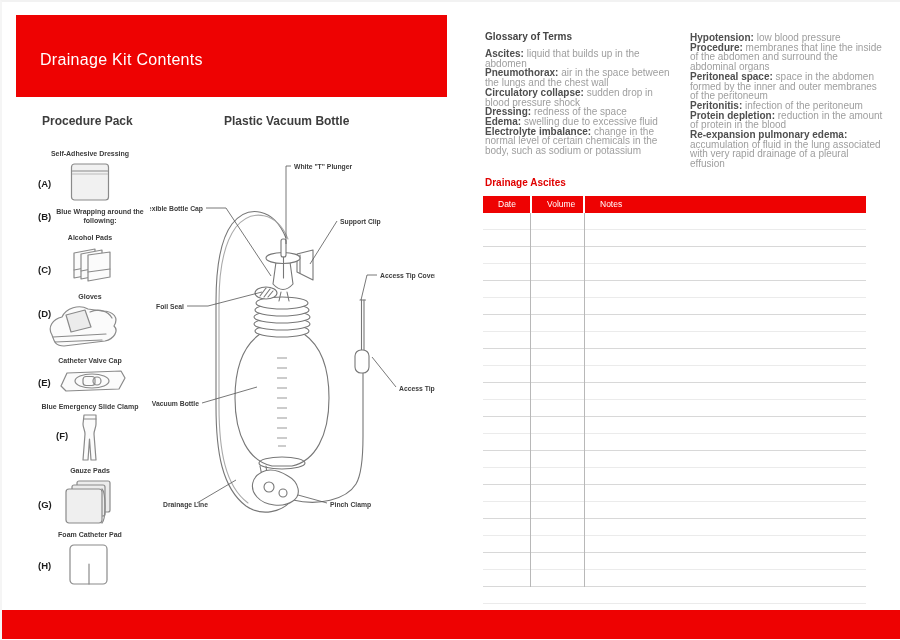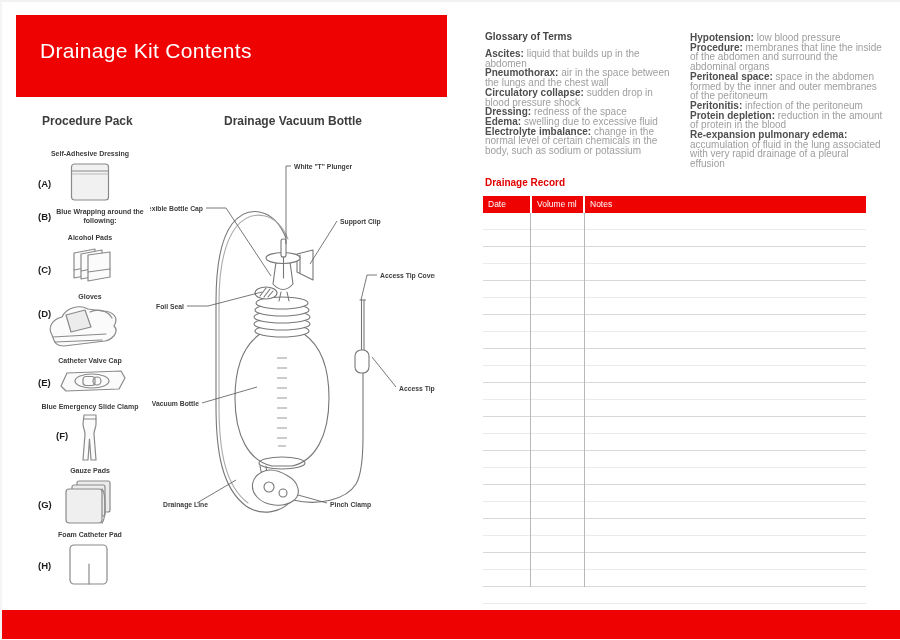--- a/index.html
+++ b/index.html
@@ -3,21 +3,21 @@
 <meta charset="utf-8">
 <style>
   html,body{margin:0;padding:0;background:#fff;}
   .sheet{
     position:relative;width:900px;height:640px;background:#fff;overflow:hidden;
     font-family:"Liberation Sans",sans-serif;color:#3b3b3b;
     border-top:2px solid #f2f2f2;border-left:2px solid #f5f5f5;box-sizing:border-box;
   }
   
   .banner{position:absolute;left:14px;top:13px;width:431px;height:82px;background:#ee0202;}
-  .banner-title{position:absolute;left:24px;top:24px;color:#fff;font-size:21px;letter-spacing:.3px;font-weight:500;}
+  .banner-title{position:absolute;left:24px;top:36px;color:#fff;font-size:16px;letter-spacing:.3px;font-weight:500;}
   .col-heading{position:absolute;font-size:12px;font-weight:bold;color:#3d3d3d;}
   .item-caption{position:absolute;left:28px;width:120px;text-align:center;font-size:7px;font-weight:bold;color:#3b3b3b;line-height:8.5px;}
   .item-caption.wide{left:50px;width:96px;}
   .item-letter{position:absolute;left:36px;font-size:9.5px;font-weight:bold;color:#1d1d1d;}
   .item-img{position:absolute;}
   .sketch{stroke:#8a8a8a;fill:none;stroke-width:1.2;stroke-linejoin:round;stroke-linecap:round;}
   .sketch-fill{stroke:#8a8a8a;fill:#fbfbfb;stroke-width:1.2;stroke-linejoin:round;}
   .sketch-shade{stroke:#8a8a8a;fill:#ececec;stroke-width:1.2;stroke-linejoin:round;}
   
   .diagram{position:absolute;left:148px;top:152px;}
@@ -26,21 +26,21 @@
   .dg-leader{stroke:#555;fill:none;stroke-width:0.8;}
   .dg-label{font-family:"Liberation Sans",sans-serif;font-size:6.8px;font-weight:bold;fill:#3c3c3c;}
   .dg-dash{stroke:#999;stroke-width:1;}
   
   .gloss-heading{position:absolute;left:483px;top:29px;font-size:10px;font-weight:bold;color:#454545;}
   .gloss-col{position:absolute;font-size:10px;line-height:9.7px;color:#9e9e9e;}
   .gloss-col .entry{margin:0;}
   .gloss-col b{color:#4f4f4f;}
   .record-heading{position:absolute;left:483px;top:175px;font-size:10px;font-weight:bold;color:#e00000;}
   .record-header{position:absolute;left:481px;top:194px;width:383px;height:17px;display:flex;}
-  .record-header .cell{background:#ee0202;color:#fff;font-size:8.5px;line-height:17px;padding-left:5px;box-sizing:border-box;}
+  .record-header .cell{background:#ee0202;color:#fff;font-size:8.5px;line-height:17px;padding-left:15px;box-sizing:border-box;}
   .record-header .c-date{width:47px;margin-right:2px;}
   .record-header .c-vol{width:51px;margin-right:2px;}
   .record-header .c-notes{flex:1;}
   .record-rows{position:absolute;left:481px;top:211px;width:383px;}
   .record-row{height:16px;border-bottom:1px solid #ebebeb;}
   .record-row.alt{border-bottom-color:#d8d8d8;}
   .v-line{position:absolute;top:211px;height:374px;width:1px;background:#b8b8b8;}
   .v1{left:528px;} .v2{left:582px;}
   
   .bottom-bar{position:absolute;left:0;top:608px;width:900px;height:29px;background:#ee0202;}
@@ -48,21 +48,21 @@
 </head>
 <body>
 
 <div class="sheet">
 
   <div class="banner">
     <div class="banner-title">Drainage Kit Contents</div>
   </div>
 
   <div class="col-heading" style="left:40px;top:112px;">Procedure Pack</div>
-  <div class="col-heading" style="left:222px;top:112px;">Drainage Vacuum Bottle</div>
+  <div class="col-heading" style="left:222px;top:112px;">Plastic Vacuum Bottle</div>
 
   <div class="item-caption" style="top:148px;">Self-Adhesive Dressing</div>
   <div class="item-letter" style="top:176px;">(A)</div>
   <svg class="item-img" style="left:68px;top:160px;" width="40" height="40">
     <rect class="sketch-shade" x="1.5" y="2" width="37" height="36" rx="3" style="fill:#f1f1f1"></rect>
     <line class="sketch" x1="2.5" y1="9" x2="37.5" y2="9"></line>
     <line class="sketch" x1="2.5" y1="12" x2="37.5" y2="12" style="stroke:#bbb"></line>
   </svg>
 
   <div class="item-letter" style="top:209px;">(B)</div>
@@ -221,21 +221,21 @@
 
   <div class="gloss-col" style="left:688px;top:31px;width:196px;">
     <p class="entry"><b>Hypotension:</b> <span>low blood pressure</span></p>
     <p class="entry"><b>Procedure:</b> <span>membranes that line the inside of the abdomen and surround the abdominal organs</span></p>
     <p class="entry"><b>Peritoneal space:</b> <span>space in the abdomen formed by the inner and outer membranes of the peritoneum</span></p>
     <p class="entry"><b>Peritonitis:</b> <span>infection of the peritoneum</span></p>
     <p class="entry"><b>Protein depletion:</b> <span>reduction in the amount of protein in the blood</span></p>
     <p class="entry"><b>Re-expansion pulmonary edema:</b> <span>accumulation of fluid in the lung associated with very rapid drainage of a pleural effusion</span></p>
   </div>
 
-  <div class="record-heading">Drainage Record</div>
+  <div class="record-heading">Drainage Ascites</div>
 
   <div class="record-header">
     <div class="cell c-date">Date</div>
     <div class="cell c-vol">Volume ml</div>
     <div class="cell c-notes">Notes</div>
   </div>
 
   <div class="record-rows">
       <div class="record-row"></div>
       <div class="record-row alt"></div>

